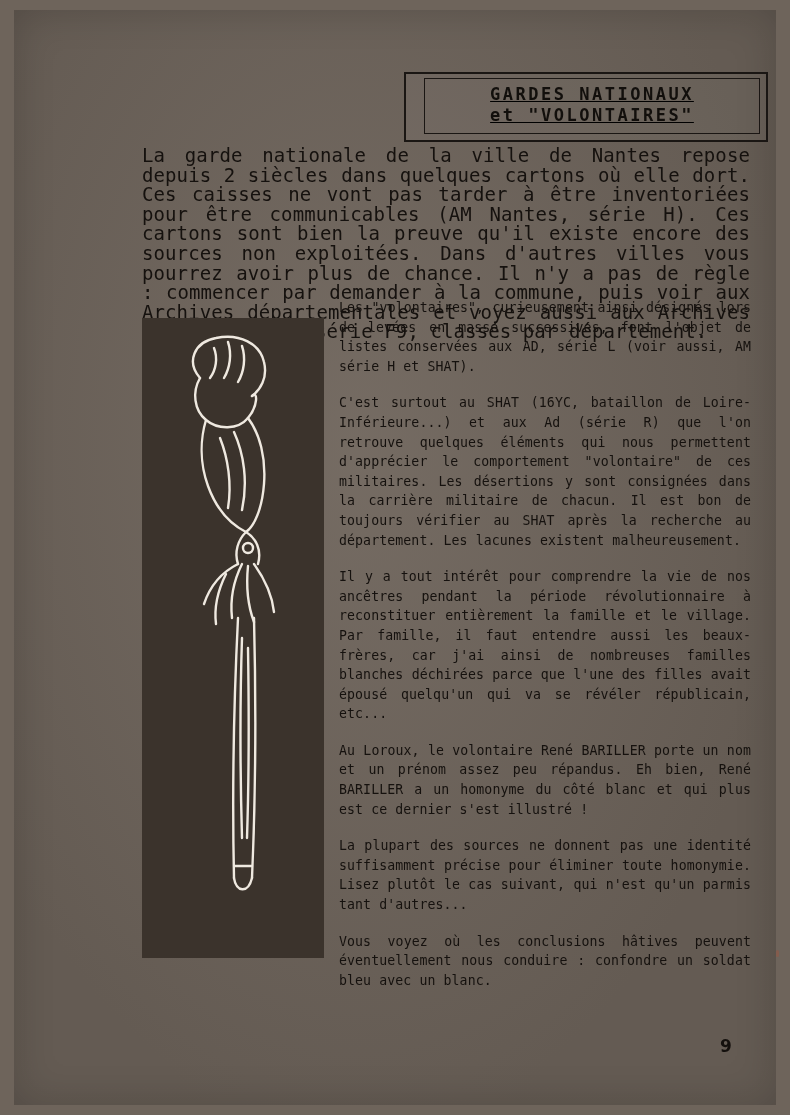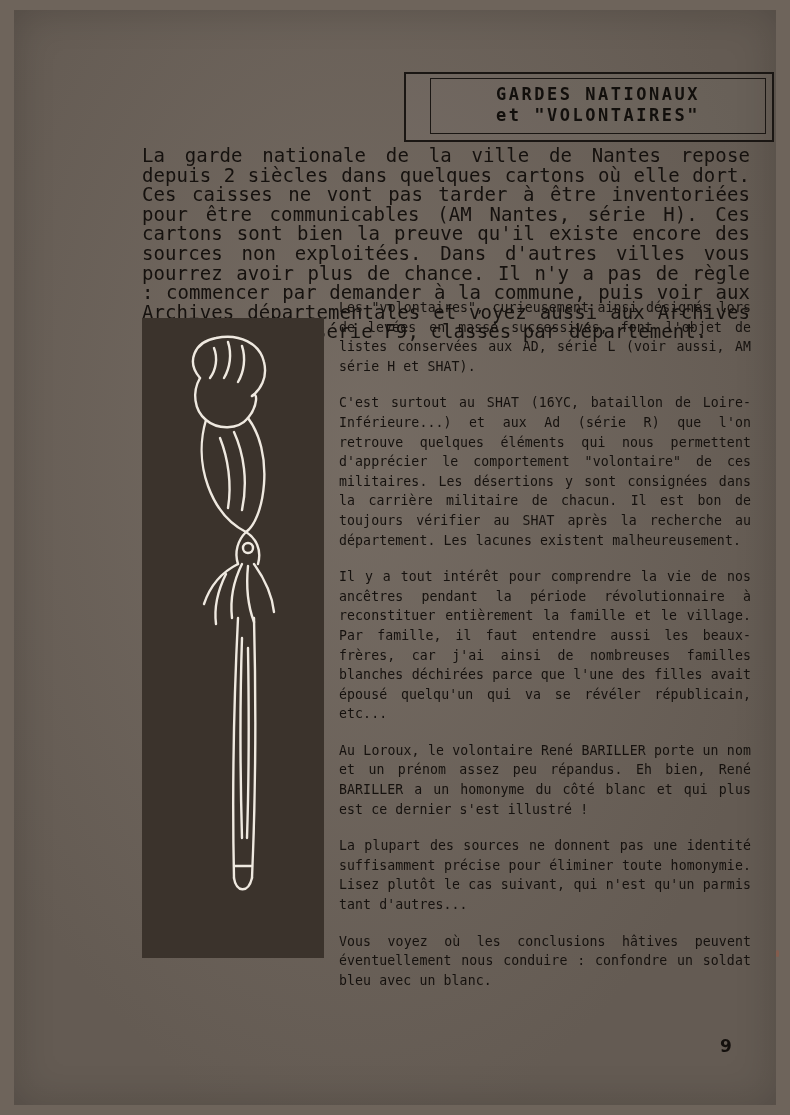--- a/index.html
+++ b/index.html
@@ -42,22 +42,23 @@
       radial-gradient(ellipse at 45% 40%, rgba(255,255,255,0.045), rgba(0,0,0,0.10) 75%);
   }
 
   
   .title-box {
     position: absolute;
     left: 390px;
     top: 62px;
     width: 336px;
     border: 2px solid #1a1613;
-    padding: 4px 6px 6px 24px;
+    padding: 4px 6px 6px 18px;
     background: rgba(255,255,255,0.03);
+    text-decoration: underline;
   }
   .title-box-inner {
     border: 1px solid #1a1613;
     padding: 5px 8px 7px 8px;
     text-align: center;
   }
   .title-line {
     font-family: "DejaVu Sans Mono", monospace;
     font-weight: bold;
     color: #120f0c;

